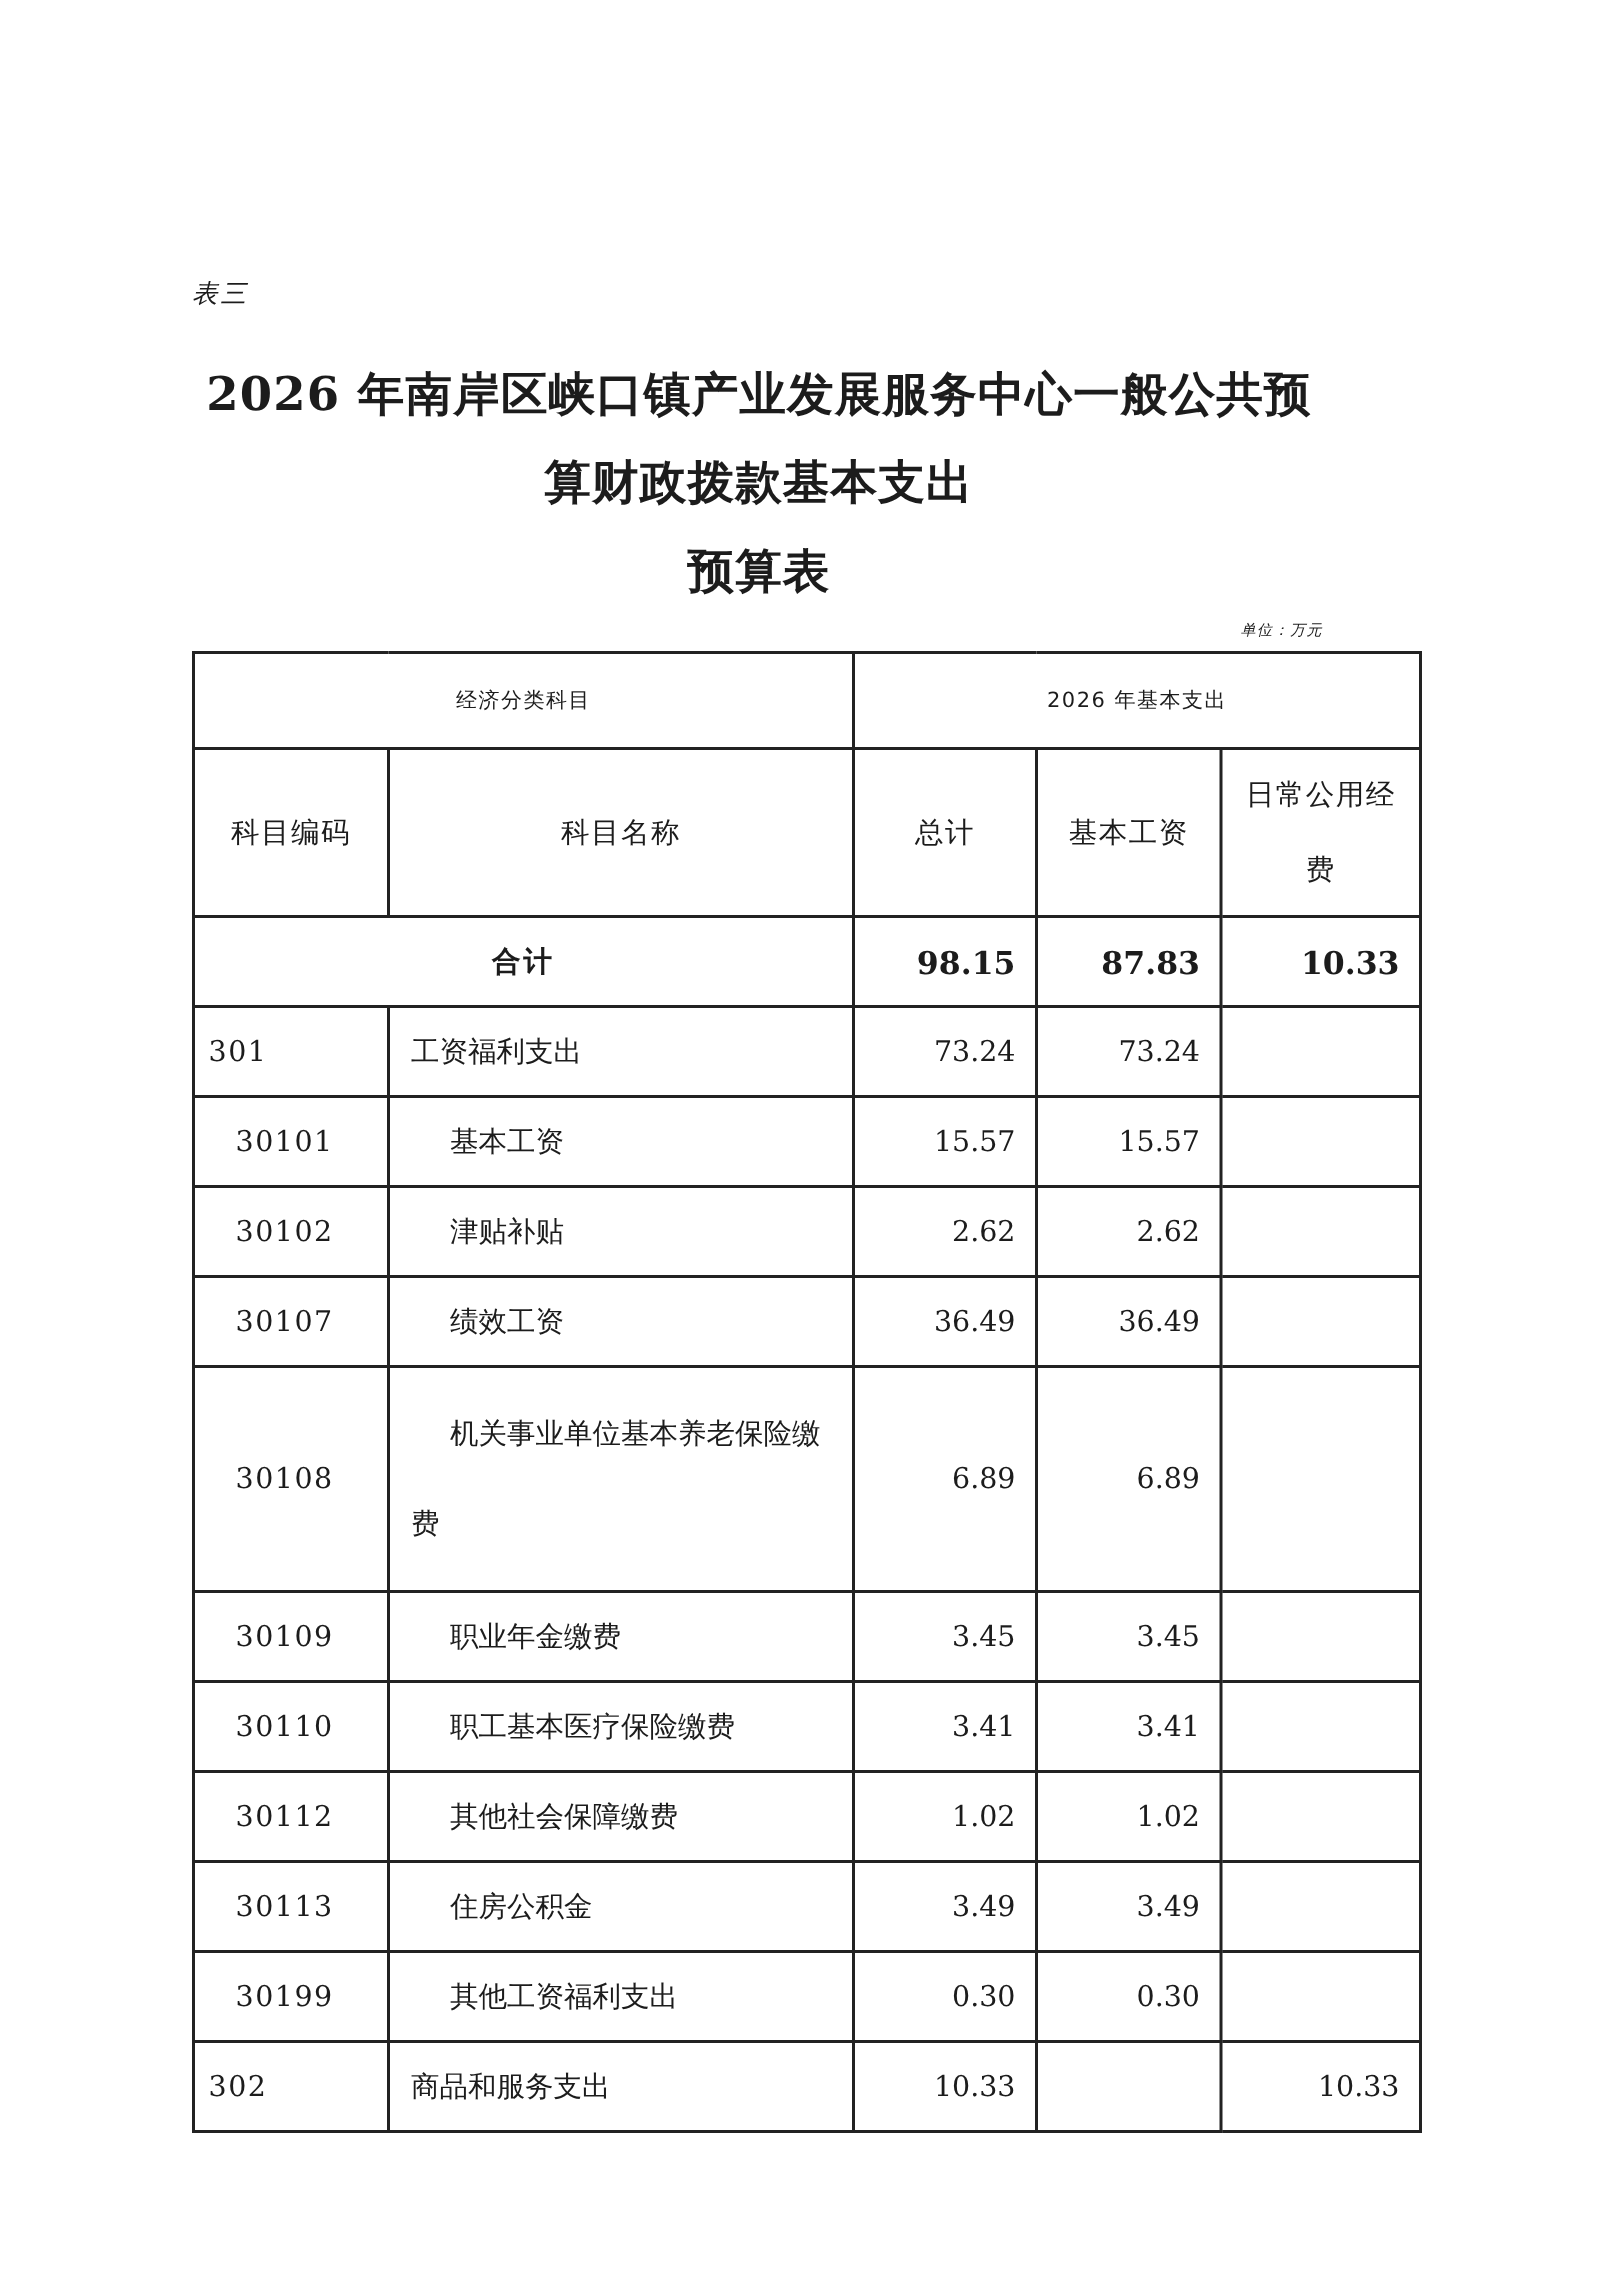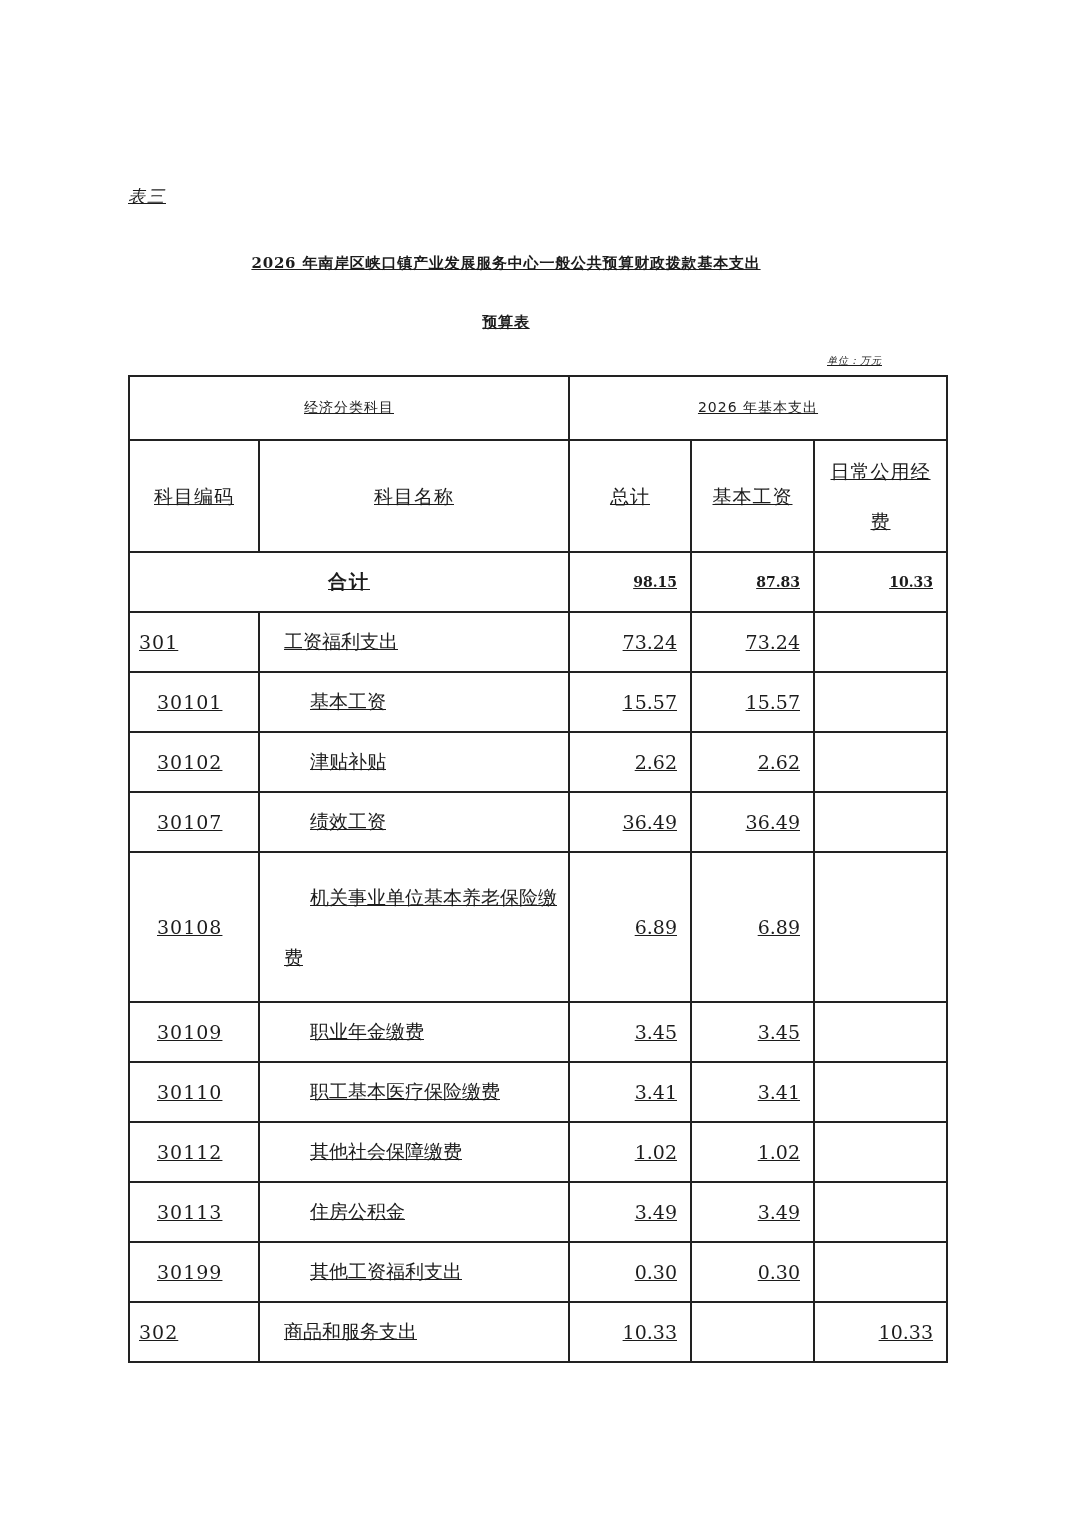--- a/index.html
+++ b/index.html
@@ -13,34 +13,33 @@
     height: 1520px;
     position: relative;
     font-family: "DejaVu Serif", "Liberation Serif", serif;
     overflow: hidden;
   }
   .content {
     position: absolute;
     left: 128px;
     top: 0;
     width: 756px;
-    text-decoration: underline;
   }
   .table-label {
     margin-top: 184px;
     font-size: 17px;
     line-height: 24px;
     font-style: italic;
     letter-spacing: 2px;
   }
   .doc-title {
     margin-top: 26px;
     text-align: center;
     font-weight: 700;
-    font-size: 15px;
+    font-size: 31px;
     letter-spacing: 0.8px;
     line-height: 59px;
     font-family: "DejaVu Serif", "Liberation Serif", serif;
   }
   .unit-note {
     margin-top: 2px;
     margin-bottom: 7px;
     text-align: right;
     font-size: 10px;
     font-style: italic;
@@ -82,24 +81,24 @@
   tr.total-row .merged-label {
     text-align: center;
     font-size: 19px;
     letter-spacing: 2px;
     font-family: "DejaVu Sans", "Liberation Sans", sans-serif;
   }
   tr.data-row td { height: 56px; font-size: 19px; }
   tr.data-row.tall td { height: 146px; }
   .c-code { text-align: left; padding-left: 9px; letter-spacing: 1px; }
   .c-code.lvl2 { padding-left: 27px; }
-  .c-name { text-align: left; padding-left: 24px; padding-right: 6px; }
+  .c-name { text-align: left; padding-left: 14px; padding-right: 6px; }
   .c-name.lvl2 { text-indent: 26px; }
   tr.tall .c-name { line-height: 60px; }
-  .c-num { text-align: right; padding-right: 13px; font-size: 14px; }
+  .c-num { text-align: right; padding-right: 13px; font-size: 21px; }
   .page-number {
     margin-top: 42px;
     margin-left: 10px;
     font-size: 19px;
     letter-spacing: 3px;
   }
 </style>
 </head>
 <body>
 

